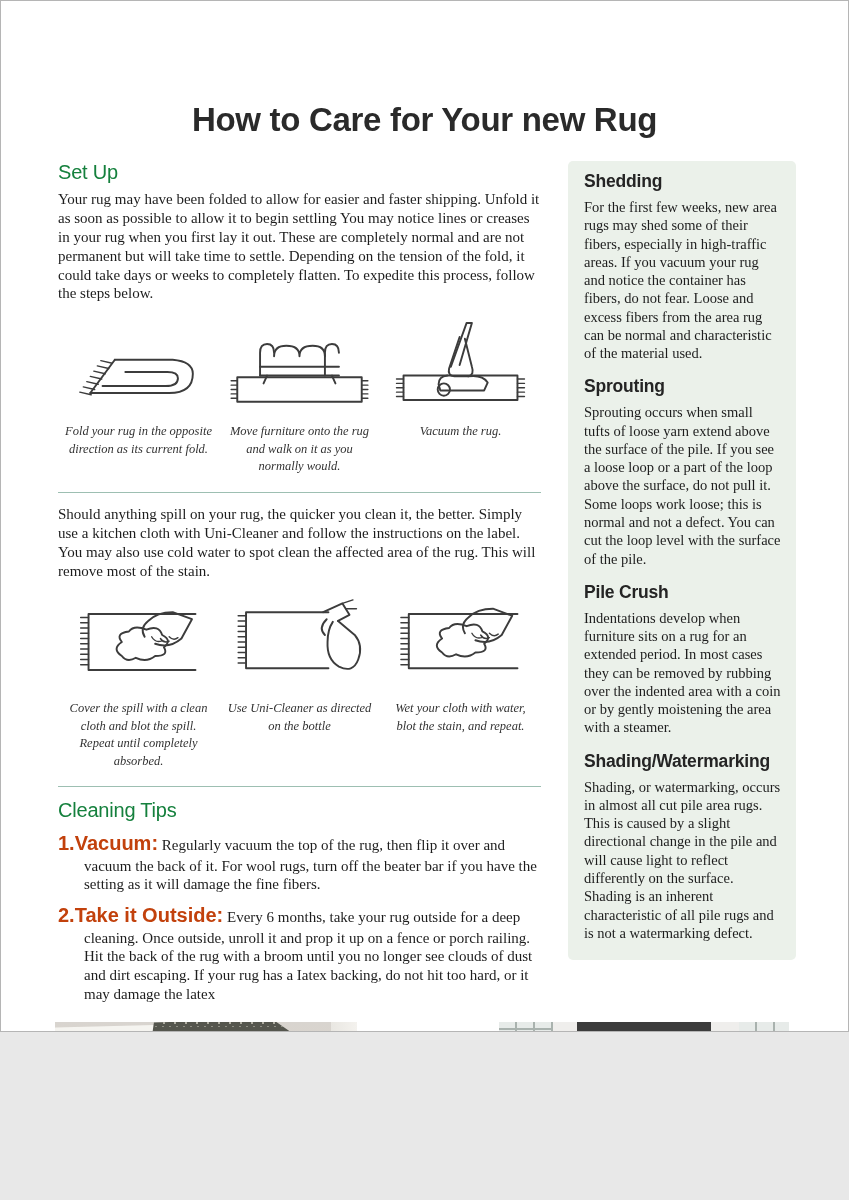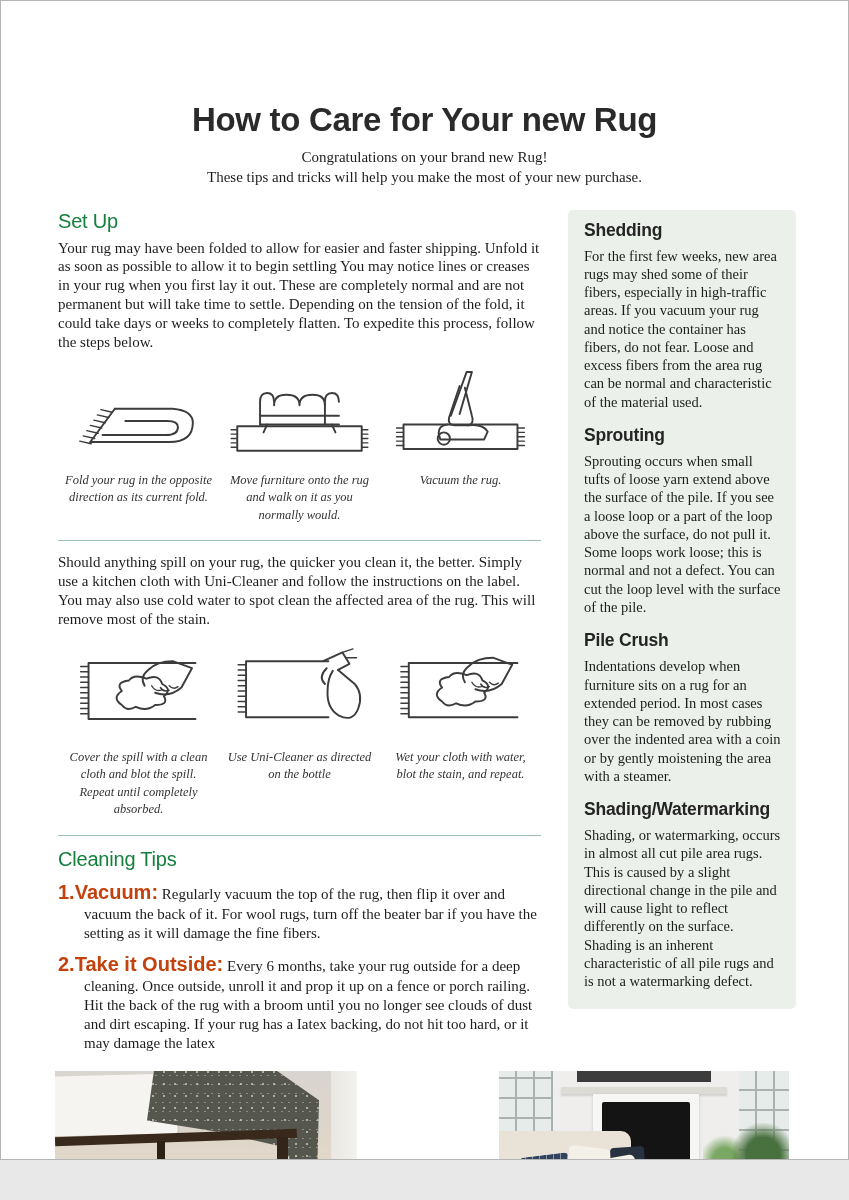--- a/index.html
+++ b/index.html
@@ -1,19 +1,19 @@
 <!DOCTYPE html>
 <html><head>
 <meta charset="utf-8">
 <style>
   * { margin:0; padding:0; box-sizing:border-box; }
   html,body { background:#e8e8e8; }
   body { font-family:"Liberation Serif", serif; color:#1d1d1d; }
   .page {
-    position:relative; width:849px; height:1160px; margin:0 auto;
+    position:relative; width:849px; height:1032px; margin:0 auto;
     background:#ffffff; border:1px solid #b5b5b5; overflow:hidden;
   }
   
   .hdr { text-align:center; padding-top:100px; }
   .title {
     font-family:"Liberation Sans", sans-serif; font-weight:700;
     font-size:33px; letter-spacing:-0.3px; color:#2a2a2a;
   }
   .subtitle { font-size:15px; line-height:1.35; margin-top:8px; color:#1d1d1d; }
 
@@ -120,24 +120,20 @@
   .p2-pillow-dk { left:112px; top:76px; width:34px; height:34px; background:#27313f; border-radius:4px; transform:rotate(-4deg); }
   .p2-pillow-w2 { left:100px; top:86px; width:38px; height:32px; background:#f5f2ea; border-radius:5px; transform:rotate(-10deg); box-shadow:0 2px 2px rgba(0,0,0,.12); }
 </style>
 </head>
 <body>
 
 <div class="page">
 
   <div class="hdr">
     <div class="title">How to Care for Your new Rug</div>
-    <div class="subtitle">
-      <div>Congratulations on your brand new Rug!</div>
-      <div>These tips and tricks will help you make the most of your new purchase.</div>
-    </div>
   </div>
 
   <div class="main">
 
     <div class="leftcol">
 
       <h2 class="sec">Set Up</h2>
       <p class="para">Your rug may have been folded to allow for easier and faster shipping. Unfold it as soon as possible to allow it to begin settling You may notice lines or creases in your rug when you first lay it out. These are completely normal and are not permanent but will take time to settle. Depending on the tension of the fold, it could take days or weeks to completely flatten. To expedite this process, follow the steps below.</p>
 
       <div class="figrow">

